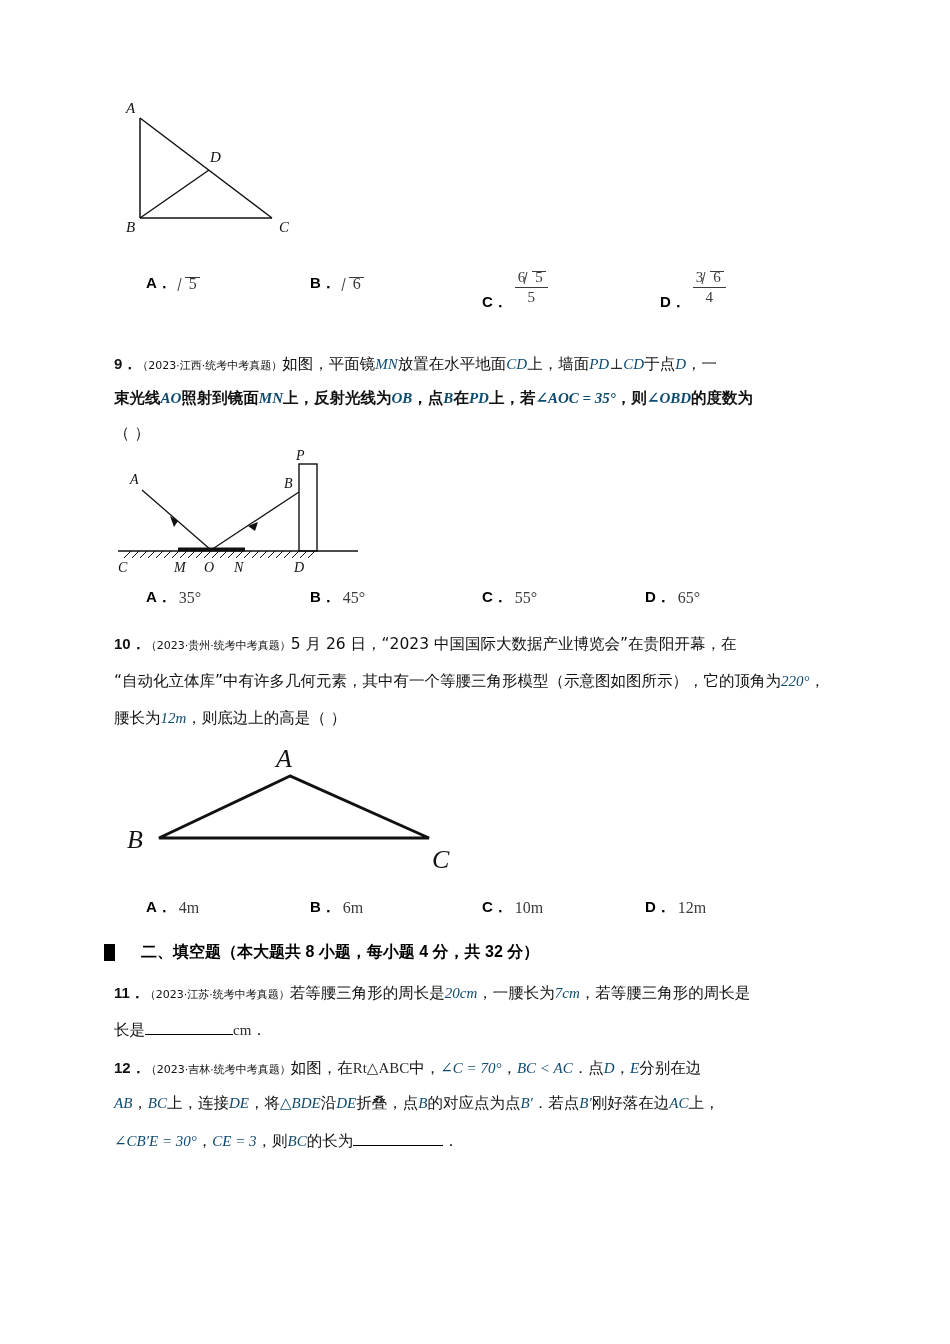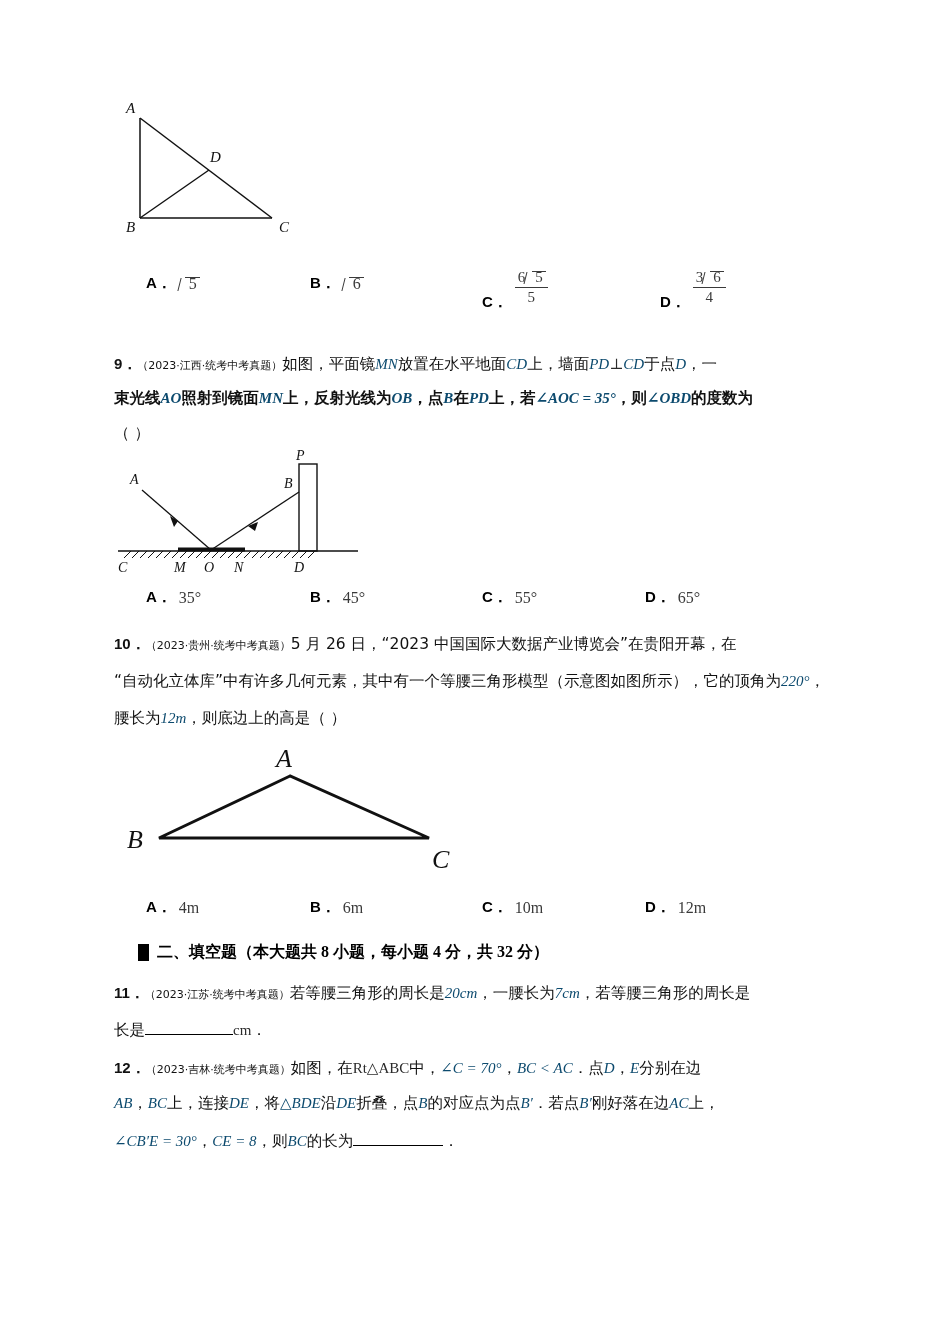--- a/index.html
+++ b/index.html
@@ -117,25 +117,24 @@
     border-top: 1.1px solid #3a3a3a;
     width: 100%;
     text-align: center;
     box-sizing: border-box;
   }
   
   .section-head {
     position: absolute;
     display: flex;
     align-items: center;
-    gap: 8px;
-    font-family: Liberation Serif, serif;
+    gap: 26px;
+    font-family: Liberation Sans, sans-serif;
     font-weight: bold;
     font-size: 16px;
-    margin-left: 34px;
   }
   .section-bar {
     width: 11px;
     height: 17px;
     background: #000;
     display: inline-block;
   }
   
   .blank {
     display: inline-block;
@@ -337,16 +336,16 @@
     <span>长是</span><span class="blank" style="width:88px;"></span><span class="mathup">cm</span><span>．</span>
   </div>
 
   <div class="qline" style="left:114px; top:1060px;">
     <span class="qnum">12．</span><span class="src">（2023·吉林·统考中考真题）</span><span>如图，在</span><span class="mathup">Rt△ABC</span><span>中，</span><span class="mathit">∠C = 70°</span><span>，</span><span class="mathit">BC &lt; AC</span><span>．点</span><span class="mathit">D</span><span>，</span><span class="mathit">E</span><span>分别在边</span>
   </div>
   <div class="qline" style="left:114px; top:1096px;">
     <span class="mathit">AB</span><span>，</span><span class="mathit">BC</span><span>上，连接</span><span class="mathit">DE</span><span>，将</span><span class="mathit">△BDE</span><span>沿</span><span class="mathit">DE</span><span>折叠，点</span><span class="mathit">B</span><span>的对应点为点</span><span class="mathit">B′</span><span>．若点</span><span class="mathit">B′</span><span>刚好落在边</span><span class="mathit">AC</span><span>上，</span>
   </div>
   <div class="qline" style="left:114px; top:1132px;">
-    <span class="mathit">∠CB′E = 30°</span><span>，</span><span class="mathit">CE = 8</span><span>，则</span><span class="mathit">BC</span><span>的长为</span><span class="blank" style="width:90px;"></span><span>．</span>
+    <span class="mathit">∠CB′E = 30°</span><span>，</span><span class="mathit">CE = 3</span><span>，则</span><span class="mathit">BC</span><span>的长为</span><span class="blank" style="width:90px;"></span><span>．</span>
   </div>
 
 </div>
 
 </body></html>

